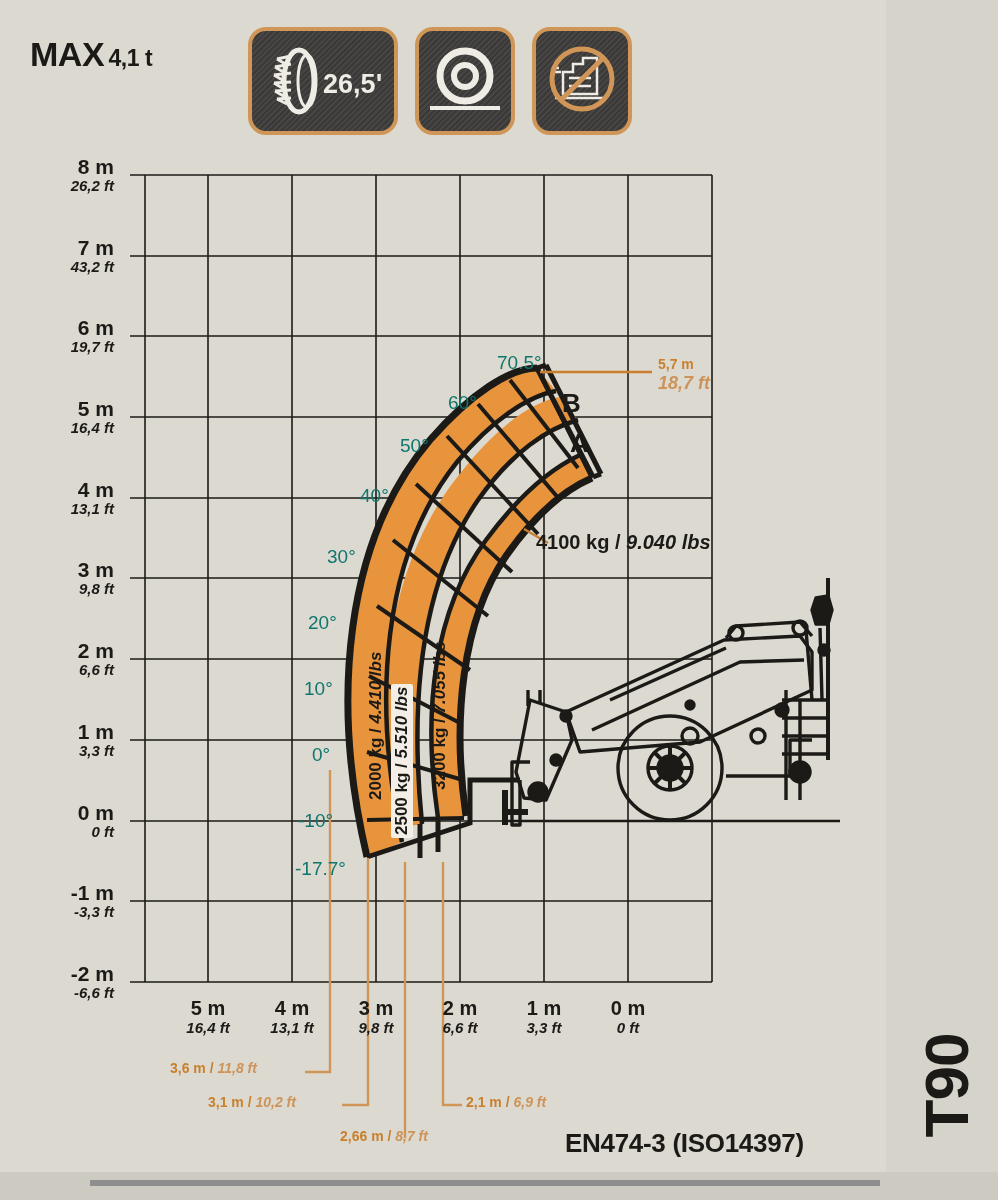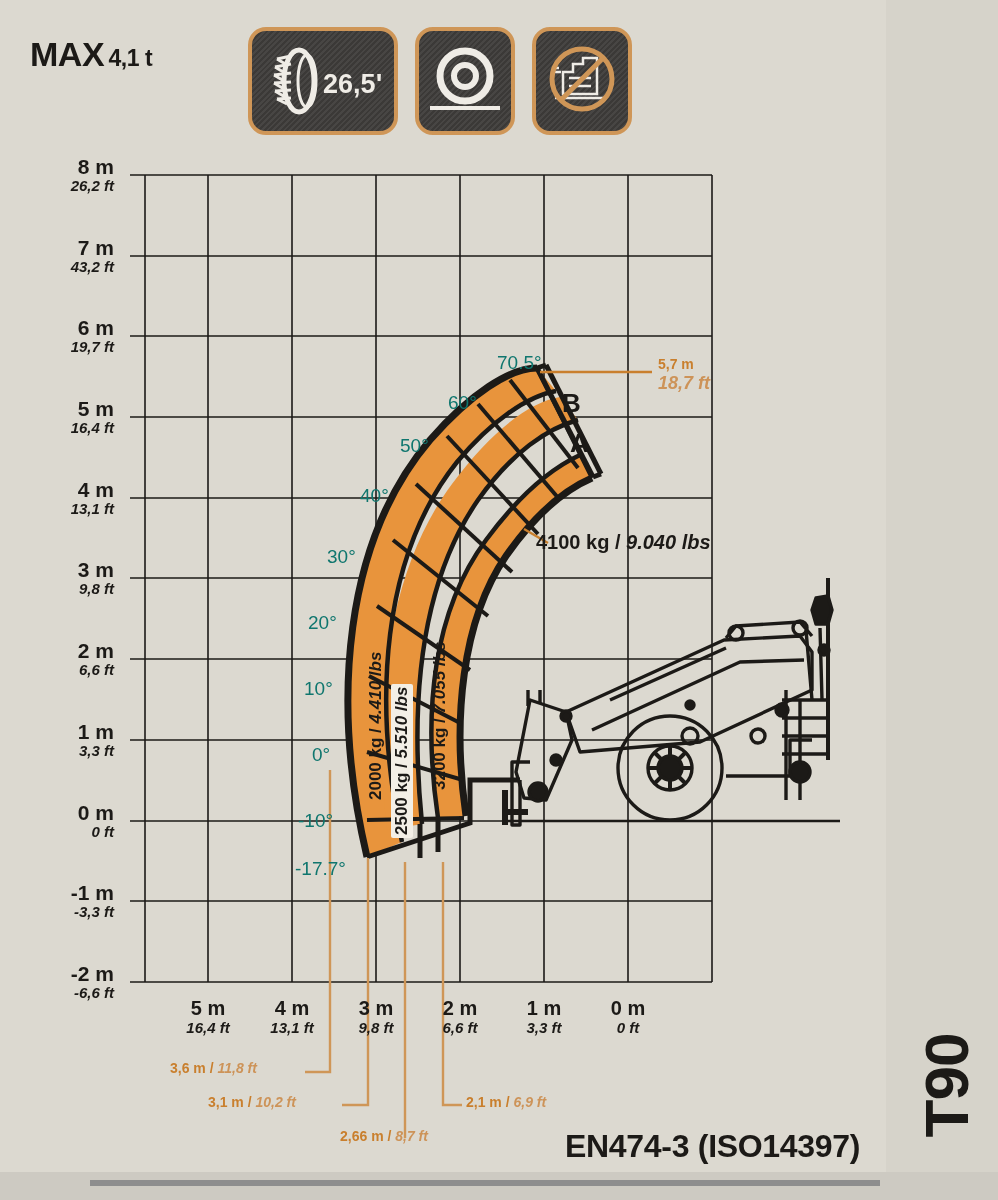--- a/index.html
+++ b/index.html
@@ -58,21 +58,21 @@
   .orangelab .b{font-size:18px;font-style:italic;font-weight:bold;display:block;color:#cd9358;}
 
   .dimlab{position:absolute;font-size:14px;font-weight:bold;color:#c97f2d;white-space:nowrap;}
   .dimlab i{font-style:italic;color:#cd9358;font-weight:bold;}
 
   
   .vlab{position:absolute;transform-origin:0 0;white-space:nowrap;font-size:17px;font-weight:bold;color:#1c1a17;}
   .vlab.boxed{background:#f3efe6;padding:1px 3px;border-radius:2px;}
   .vlab i{font-style:italic;font-weight:bold;}
 
-  #en474{position:absolute;left:565px;top:1128px;font-size:32px;font-weight:bold;color:#1c1a17;letter-spacing:-0.3px;}
+  #en474{position:absolute;left:565px;top:1128px;font-size:26px;font-weight:bold;color:#1c1a17;letter-spacing:-0.3px;}
   #t90{position:absolute;left:886px;top:0;width:112px;height:1172px;}
   #t90 span{
     position:absolute;left:-55px;top:1050px;width:230px;
     transform:rotate(-90deg);transform-origin:50% 50%;
     font-size:62px;font-weight:bold;color:#1c1a17;text-align:center;letter-spacing:-1px;
   }
 </style>
 </head>
 <body>
 

